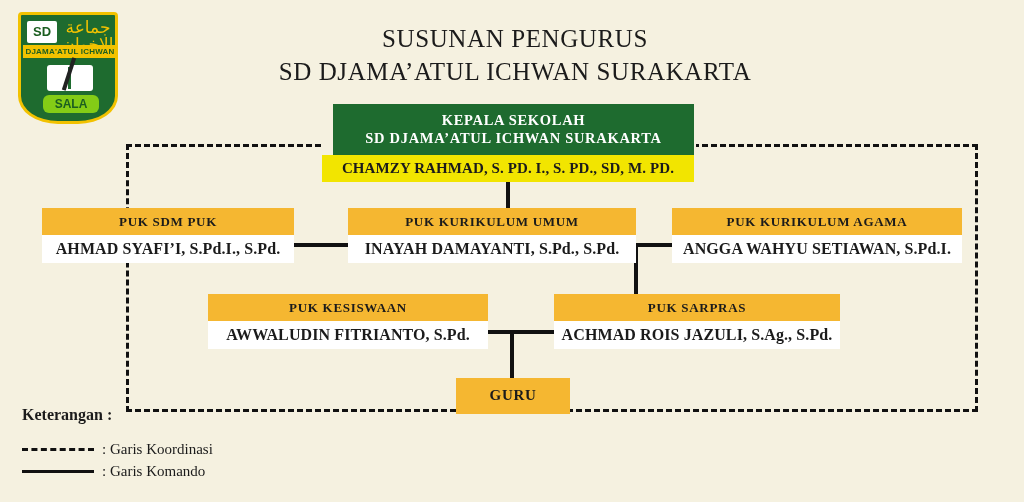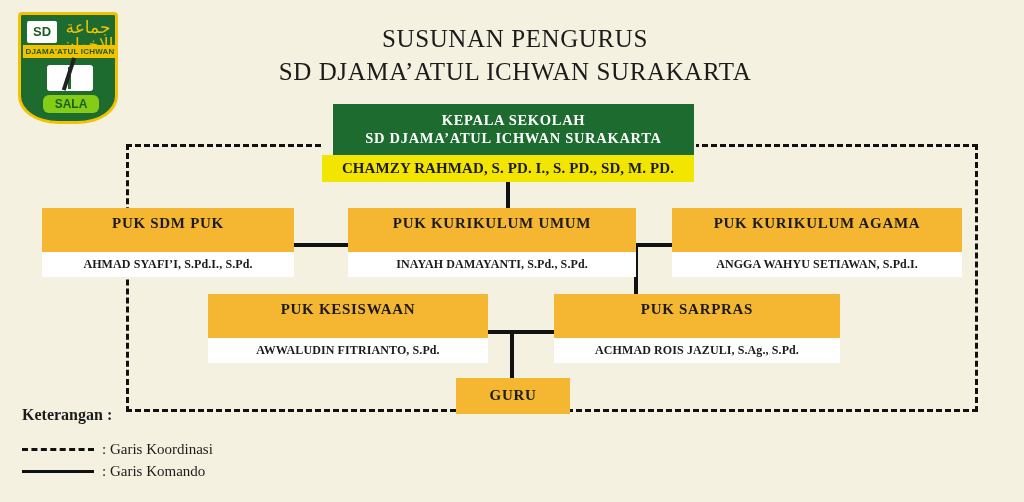--- a/index.html
+++ b/index.html
@@ -139,32 +139,32 @@
 
   
   .node {
     position: absolute;
   }
   .node .head {
     background: #f5b731;
     color: #1b1b1b;
     font-family: "Liberation Serif", serif;
     font-weight: bold;
-    font-size: 15px;
-    text-align: center;
-    padding: 6px 4px 19px;
+    font-size: 13px;
+    text-align: center;
+    padding: 6px 4px 5px;
     letter-spacing: 0.7px;
     line-height: 1.25;
   }
   .node .name {
     background: #ffffff;
     color: #1b1b1b;
     font-family: "Liberation Serif", serif;
     font-weight: bold;
-    font-size: 12px;
+    font-size: 16px;
     text-align: center;
     padding: 5px 4px 5px;
     letter-spacing: 0.1px;
   }
 
   
   .kepala .head {
     background: #1e6b2f;
     color: #ffffff;
     font-size: 14.5px;

